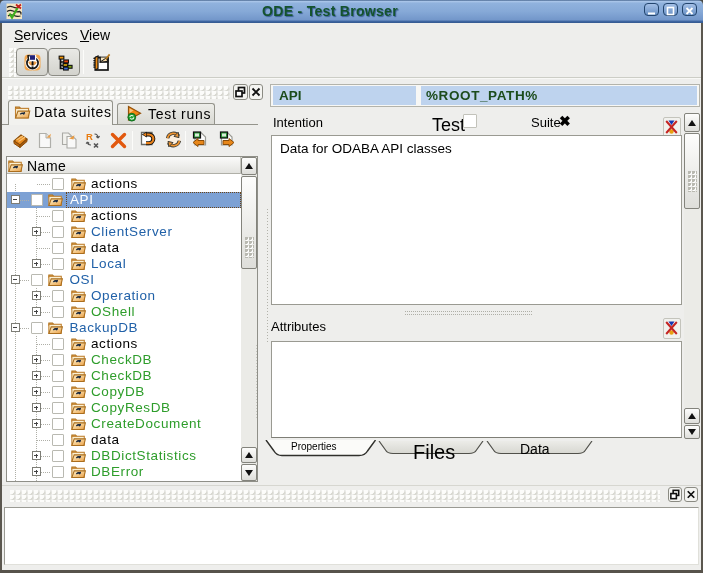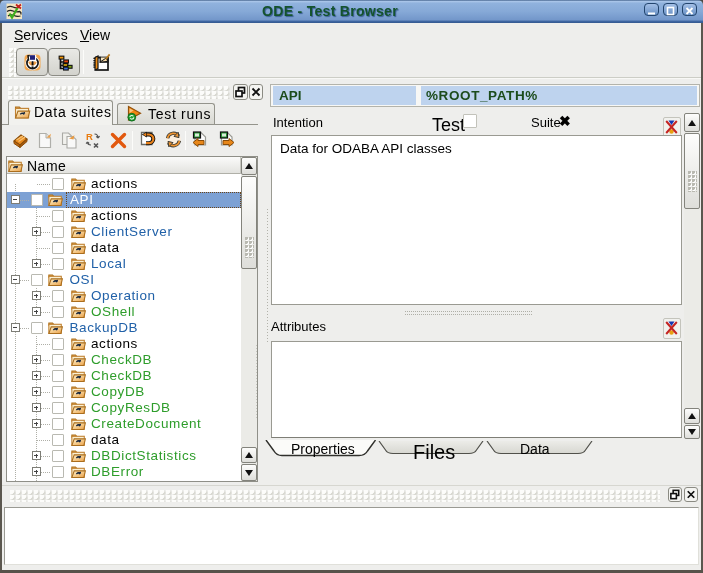--- a/index.html
+++ b/index.html
@@ -447,21 +447,21 @@
         <stop offset="1" stop-color="#d7d7d1"></stop>
       </linearGradient>
     </defs>
 </svg>
 <svg class="abs" style="left:486px;top:441px" width="108" height="15" viewBox="0 0 108 15">
 <path d="M1 0 L7.5 9 Q9.5 12.5 15 12.5 L92 12.5 Q97.5 12.5 99.5 9 L106 0" fill="url(#tabg)" stroke="#50504a" stroke-width="1.2"></path>
 </svg>
 <svg class="abs" style="left:265px;top:440px" width="112" height="18" viewBox="0 0 112 18">
 <path d="M1 0 L9 11 Q11.5 15.5 17 15.5 L94 15.5 Q100 15.5 102.5 11 L110.5 0" fill="#fbfbf9" stroke="#30302c" stroke-width="1.4"></path>
 </svg>
-<div class="abs" style="left:291px;top:441px;font-size:14px">Properties</div>
+<div class="abs" style="left:291px;top:441px;font-size:10px">Properties</div>
 <div class="abs" style="left:413px;top:441px;font-size:20px">Files</div>
 <div class="abs" style="left:520px;top:441px;font-size:14px">Data</div>
 
 <div class="vdot" style="left:267px;top:209px;height:133px;background-image:repeating-linear-gradient(to bottom,#b2b2aa 0 1px,rgba(0,0,0,0) 1px 3px)"></div>
 <div class="vdot" style="left:256px;top:345px;height:75px;background-image:repeating-linear-gradient(to bottom,#c6c6bf 0 1px,rgba(0,0,0,0) 1px 3px)"></div>
 
 <div class="abs" style="left:2px;top:485px;width:699px;height:1px;background:#d6d6d0"></div>
 <div class="abs dots" style="left:10px;top:490px;width:650px;height:12px"></div>
 <div class="dockbtn" style="left:668px;top:487px;width:14px;height:15px"><svg width="12" height="13" viewBox="0 0 13 14">
       <rect x="4.5" y="2.5" width="6" height="5.5" fill="none" stroke="#111" stroke-width="1.7"></rect>

